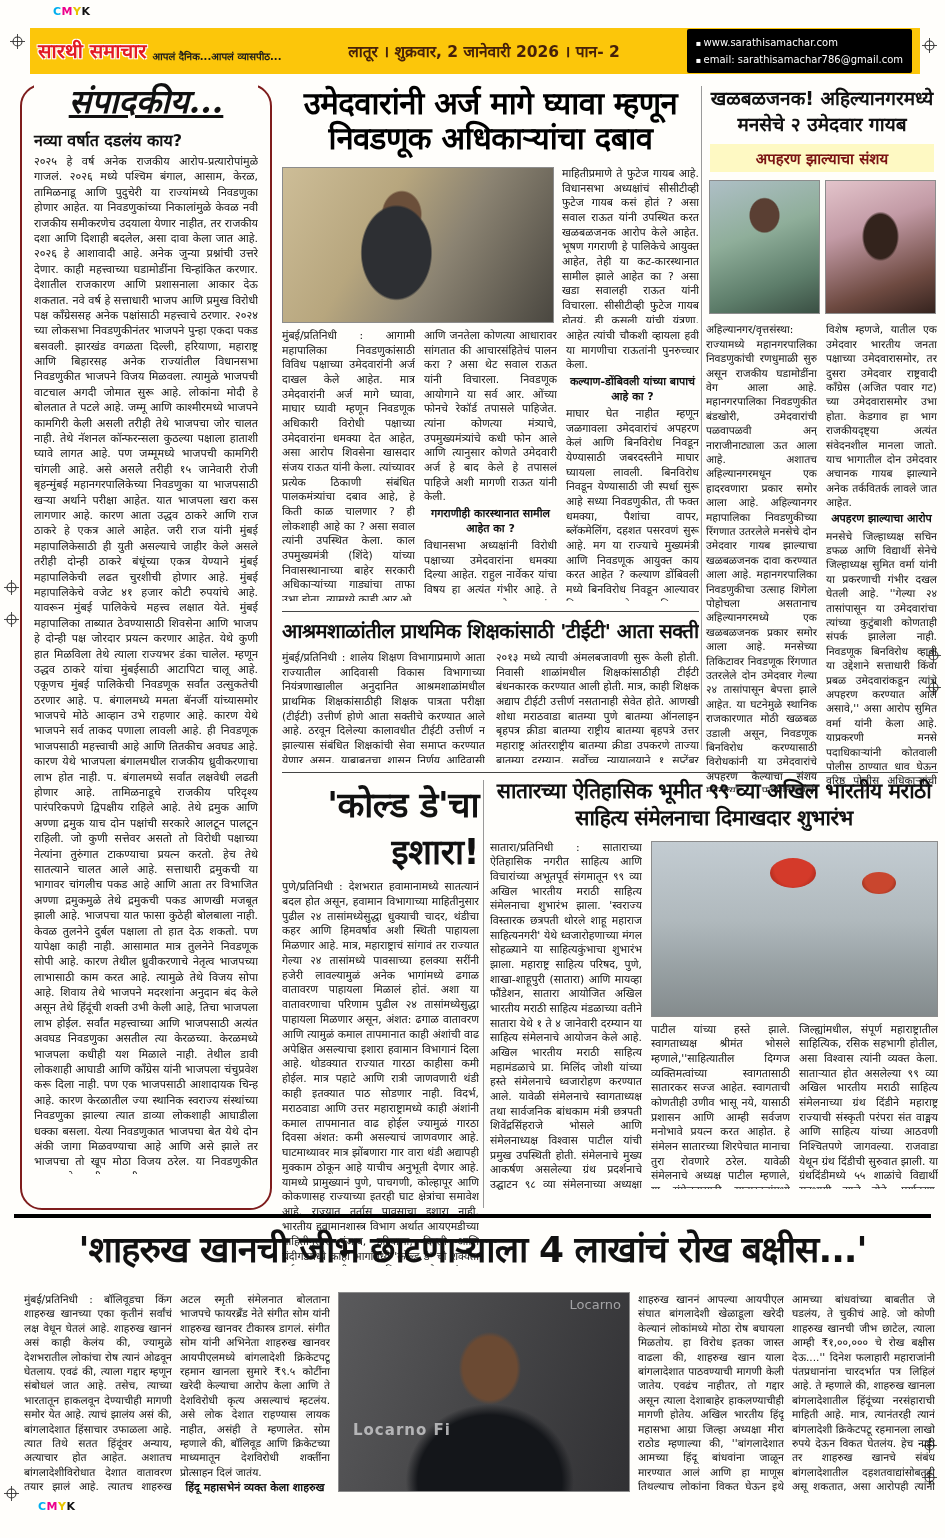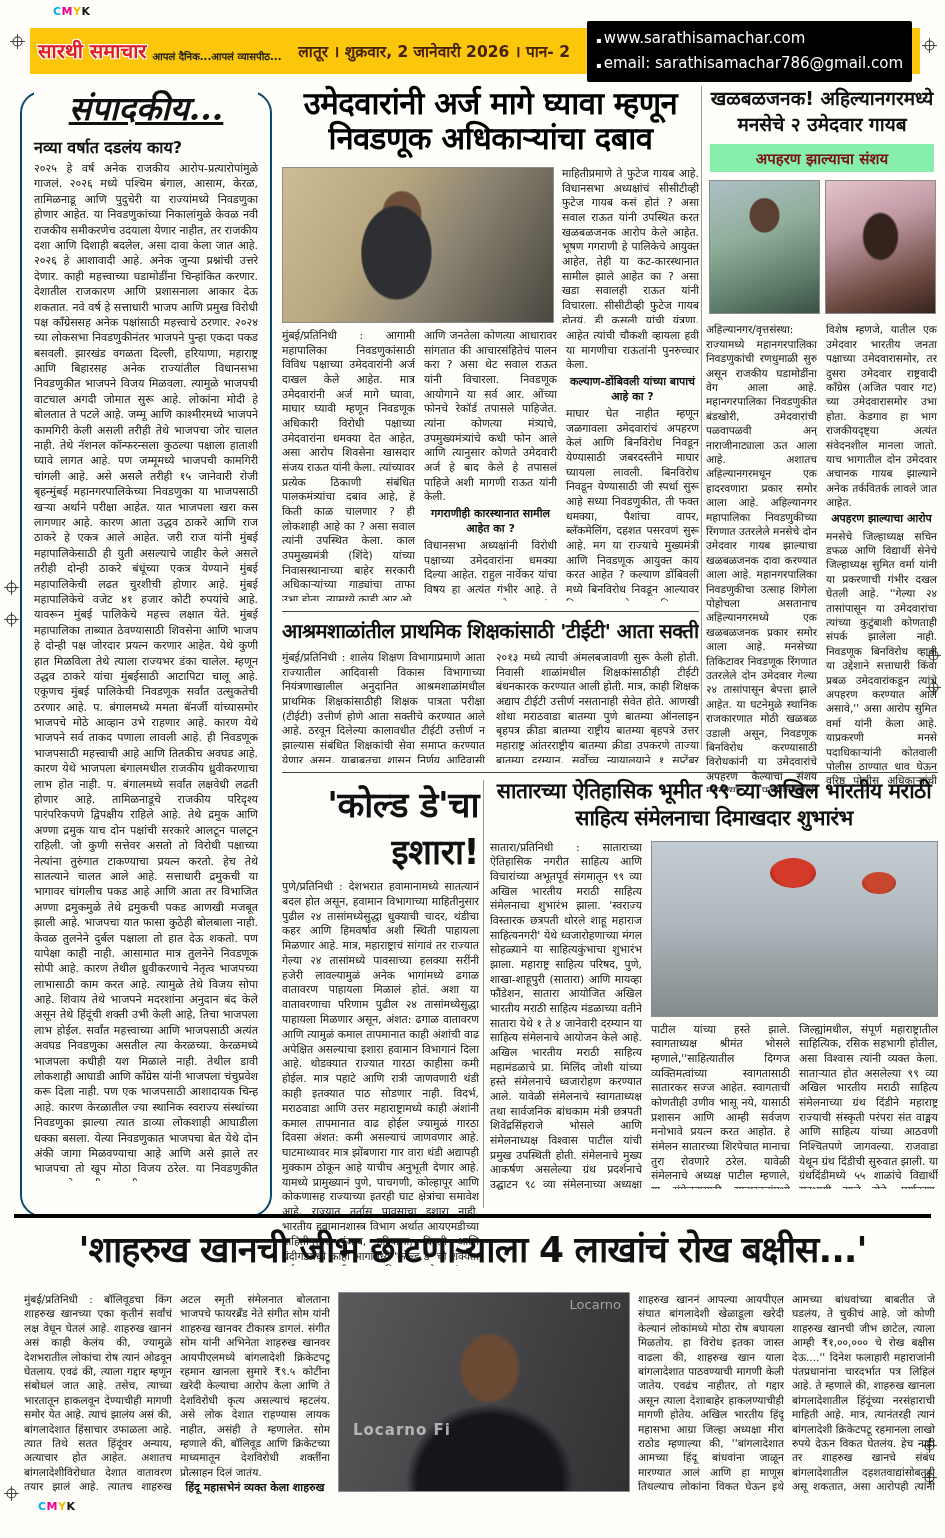--- a/index.html
+++ b/index.html
@@ -9,25 +9,25 @@
   
   .cmyk { position:absolute; font-size:11px; font-weight:bold; letter-spacing:0.5px; }
   .cmyk .c{color:#00aeef}.cmyk .m{color:#ec008c}.cmyk .y{color:#e8c400}.cmyk .k{color:#111}
   .regmark { position:absolute; width:15px; height:15px; }
 
   
   .masthead { position:absolute; left:30px; top:28px; width:890px; height:46px; background:#fcc60a; display:flex; align-items:center; padding:0 8px; }
   .logo { font-size:20px; font-weight:bold; color:#e31b23; line-height:1; text-shadow:1px 1px 0 #fff,-1px -1px 0 #fff,1px -1px 0 #fff,-1px 1px 0 #fff; white-space:nowrap; }
   .tagline { font-size:10px; font-weight:bold; color:#1c1c1c; margin-left:6px; margin-top:10px; white-space:nowrap; }
   .dateline { flex:1; text-align:center; font-size:15.5px; font-weight:bold; color:#46210a; white-space:nowrap; }
-  .contact { background:#000; color:#fff; font-size:15px; padding:5px 9px; border-radius:2px; line-height:1.7; min-width:205px; }
+  .contact { background:#000; color:#fff; font-size:10px; padding:5px 9px; border-radius:2px; line-height:1.7; min-width:205px; }
   .contact .row::before { content:"▪ "; font-size:8px; }
 
   
-  .edit-box { position:absolute; left:20px; top:91px; width:252px; height:1126px; border:2px solid #0c4a6e; border-radius:22px; padding:6px 12px 8px; background:#fffefb; }
+  .edit-box { position:absolute; left:20px; top:84px; width:252px; height:1126px; border:2px solid #7f1d1d; border-radius:22px; padding:6px 12px 8px; background:#fffefb; }
   .edit-script { text-align:center; font-family:"DejaVu Serif", serif; font-style:italic; font-weight:bold; font-size:33px; text-decoration:underline; color:#111; margin-top:-14px; background:#fffefb; display:block; }
   .edit-head { font-size:16px; font-weight:bold; margin:6px 0 3px; }
   .edit-body { font-size:11px; line-height:1.40; text-align:justify; white-space:pre-line; overflow:hidden; height:1020px; }
 
   .col { font-size:10.8px; line-height:1.36; text-align:justify; overflow:hidden; }
   .subhead { font-weight:bold; text-align:center; font-size:11px; margin:2px 0; }
   .vrule { position:absolute; width:1px; background:#9a9a9a; }
   .hrule { position:absolute; height:1px; background:#444; }
 
   
@@ -61,21 +61,21 @@
   .sammelan-colA { width:152px; height:352px; }
   .sammelan-right { width:287px; }
   .procession-photo { width:287px; height:176px; background:linear-gradient(180deg,#c3ccd2 0%,#b0b9bd 45%,#9aa3a6 70%,#848b8d 100%); }
   .umbrella { position:absolute; border-radius:50%; }
   .sammelan-cols { display:flex; gap:9px; margin-top:6px; }
   .sammelan-cols .col { width:139px; height:166px; }
 
   
   .rightcol { position:absolute; left:706px; top:86px; width:232px; }
   .missing-headline { font-size:19px; font-weight:800; text-align:center; line-height:1.35; }
-  .missing-subbox { background:#86efac; color:#7a1212; font-weight:bold; font-size:15px; text-align:center; padding:4px 0; margin:7px 4px 8px; }
+  .missing-subbox { background:#fef9c3; color:#7a1212; font-weight:bold; font-size:15px; text-align:center; padding:4px 0; margin:7px 4px 8px; }
   .missing-photos { display:flex; gap:5px; justify-content:center; }
   .cand-photo-1 { width:111px; height:134px; background:
       radial-gradient(26px 30px at 50% 26%, #5a3f33 0 55%, transparent 60%),
       linear-gradient(160deg,#aebfc6 0%, #8fae9a 40%, #5d7d6a 75%, #3a4f43 100%); }
   .cand-photo-2 { width:111px; height:134px; background:
       radial-gradient(30px 40px at 50% 42%, #33231c 0 55%, transparent 62%),
       linear-gradient(160deg,#e3c4cb 0%, #c29aa5 35%, #6e4a41 75%, #35231e 100%); }
   .missing-cols { display:flex; gap:9px; margin-top:8px; }
   .missing-cols .col { width:111px; height:470px; font-size:10.6px; }
 

